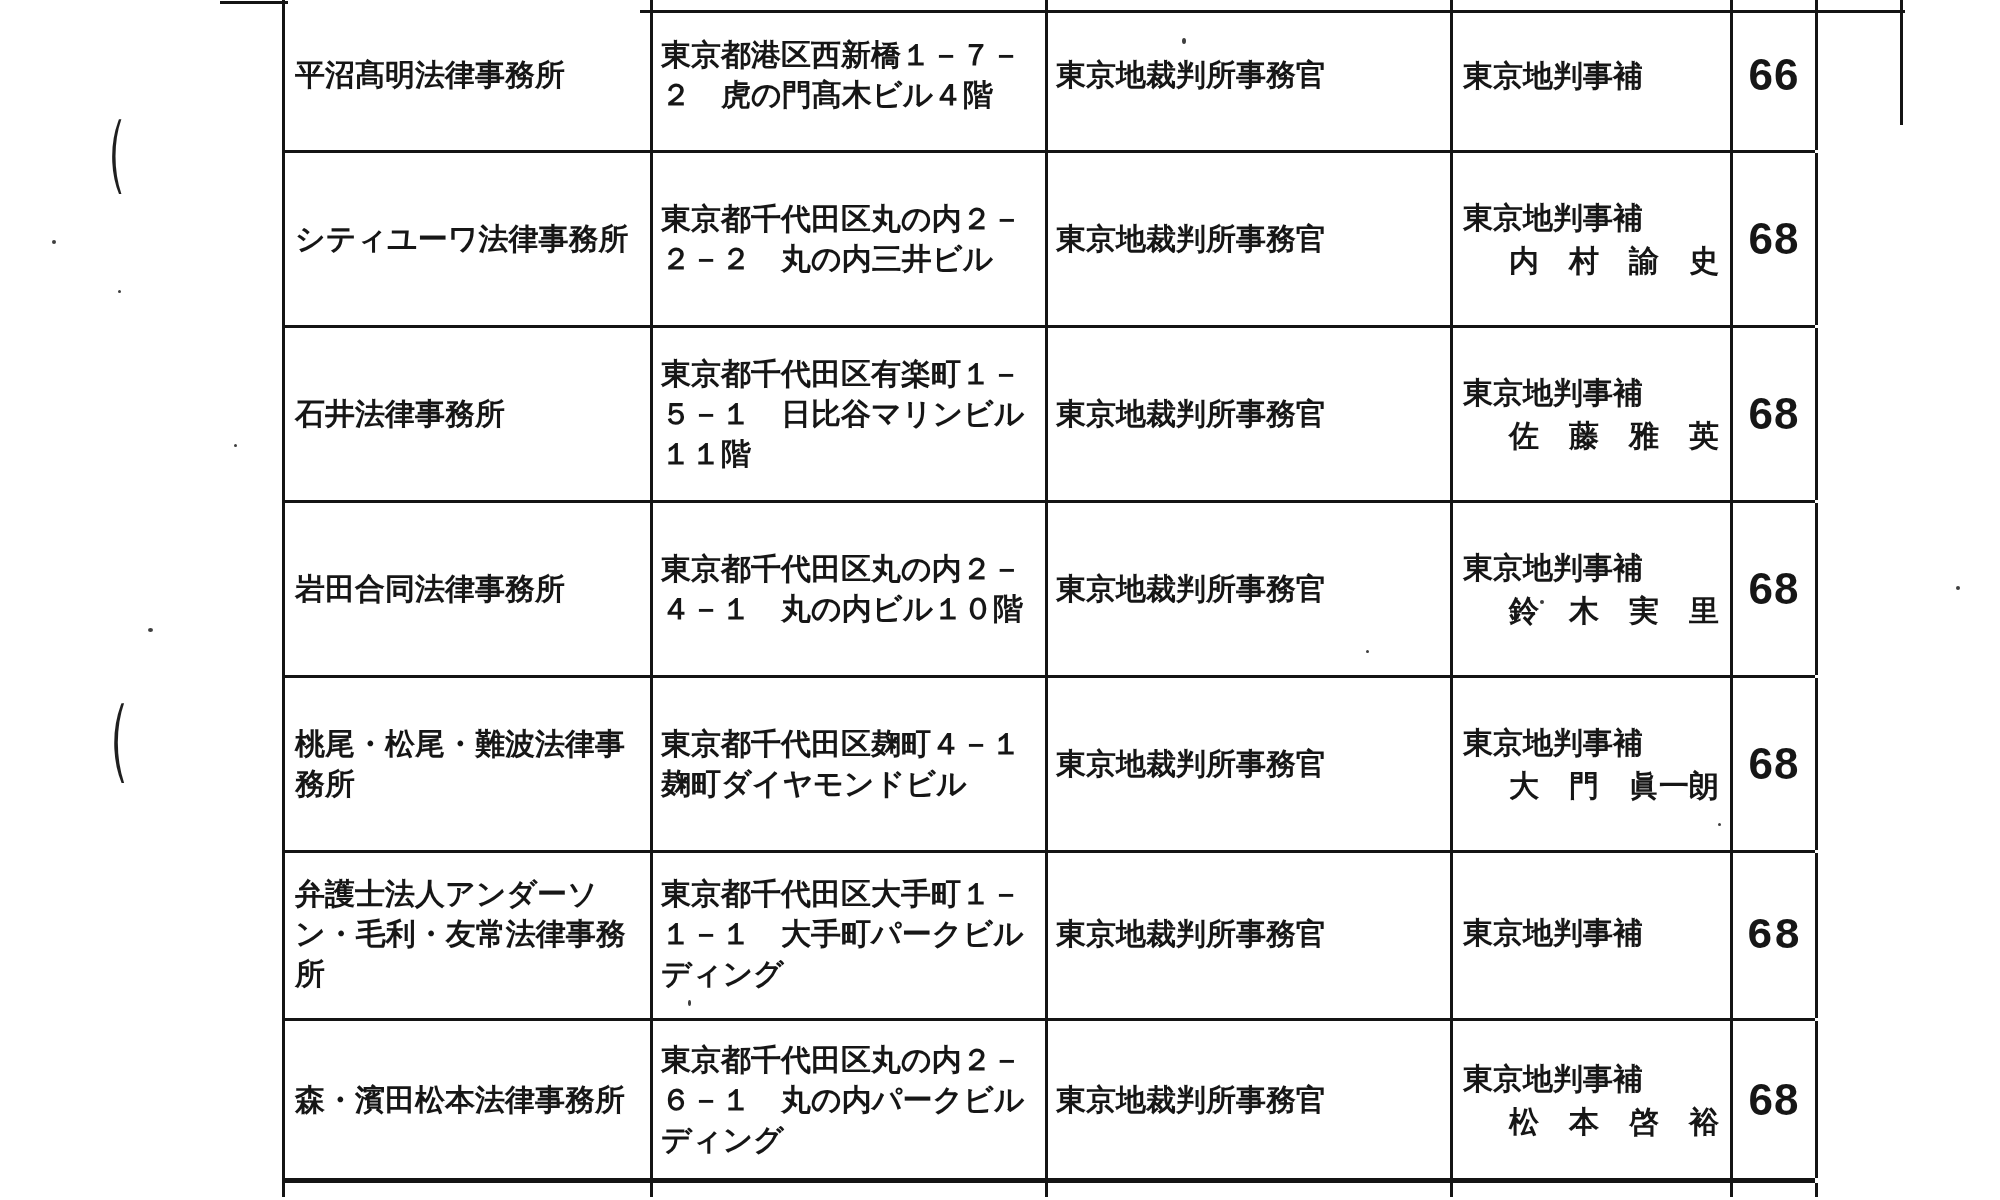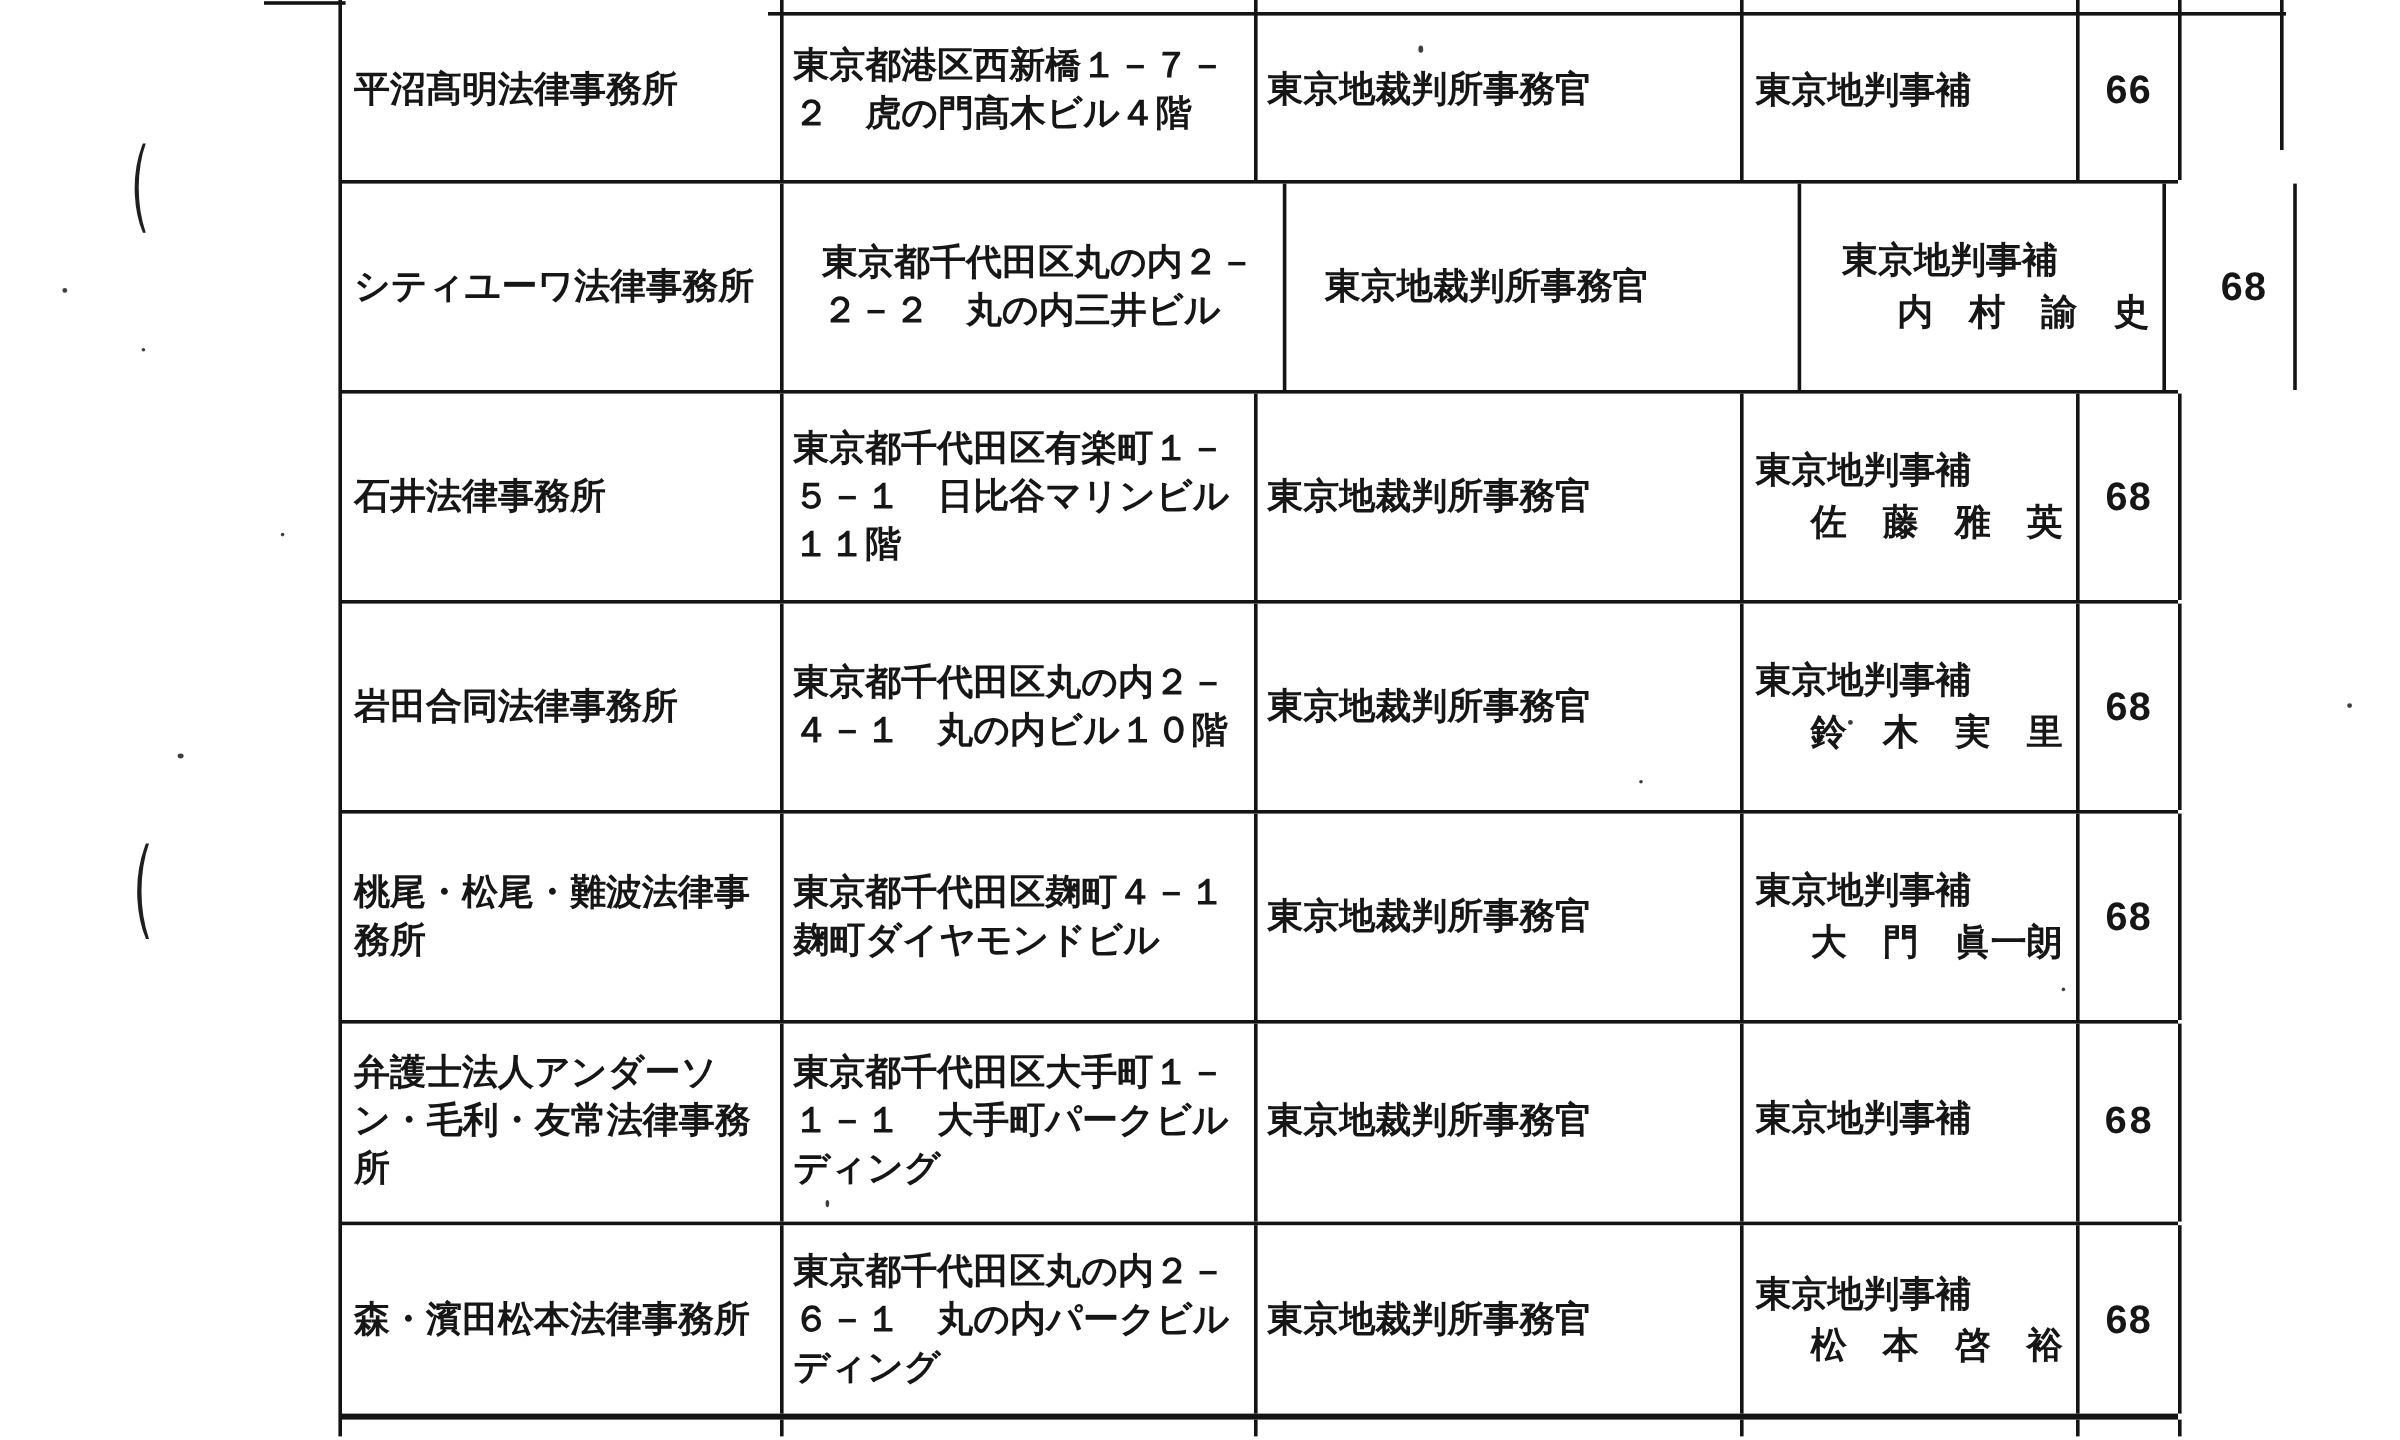--- a/index.html
+++ b/index.html
@@ -16,39 +16,39 @@
   .scan-table{
     position:absolute; left:282px; top:0; width:1533px;
     border-left:3px solid #141414;
   }
   .row{
     display:grid;
     grid-template-columns:368px 395px 405px 280px 85px;
     border-bottom:3px solid #141414;
   }
   .row:nth-child(1){ height:153px; }
-  .row:nth-child(2){ height:175px;gap:24px; }
+  .row:nth-child(2){ height:175px; }
   .row:nth-child(3){ height:175px; }
   .row:nth-child(4){ height:175px; }
   .row:nth-child(5){ height:175px; }
   .row:nth-child(6){ height:168px;font-family:Liberation Mono, monospace; }
   .row:nth-child(7){ height:162px; border-bottom-width:5px; }
   .row.partial{ height:14px; border-bottom:none; }
   .cell{
     border-right:3px solid #141414;
     display:flex; flex-direction:column; justify-content:center;
     font-size:30px; font-weight:600; line-height:40px;
     white-space:pre-line; overflow:hidden;
   }
   .cell.firm{ padding:0 4px 0 10px; }
   .cell.addr{ padding:0 2px 0 8px; }
   .cell.pos { padding:0 2px 0 8px; }
   .cell.appointee{ padding-left:10px; line-height:43px; }
   .appointee .pname{ padding-left:46px; }
-  .cell.num{ align-items:center; justify-content:center; font-size:33px; letter-spacing:1px;text-align:right; }
+  .cell.num{ align-items:center; justify-content:center; font-size:44px; letter-spacing:1px;text-align:right; }
   
   .hline,.vline{ position:absolute; background:#141414; }
   
   .paren{
     position:absolute; left:82px;
     font-family:"Liberation Serif","DejaVu Serif",serif;
     font-size:58px; font-weight:400; color:#1f1f1f;
     transform:scaleY(1.5) scaleX(0.8);
     transform-origin:top left;
   }

